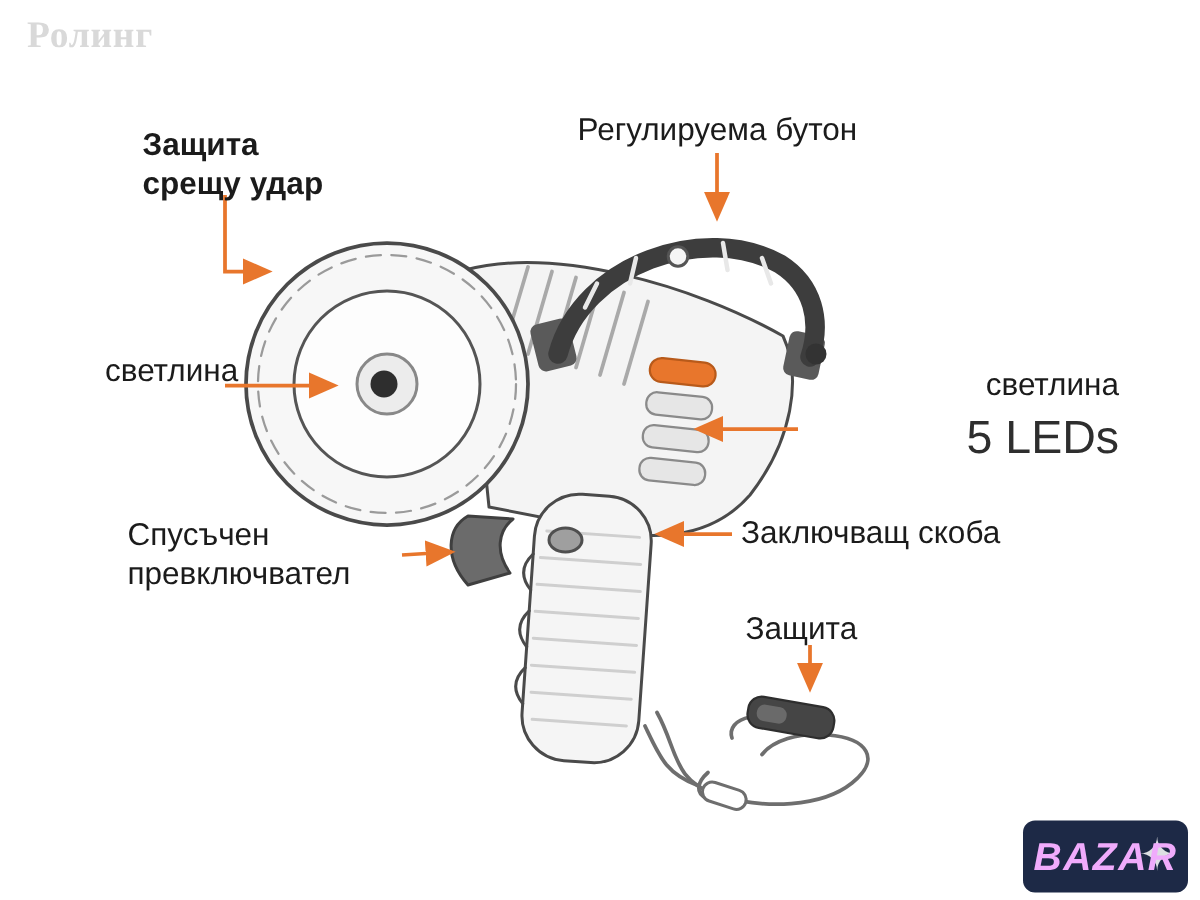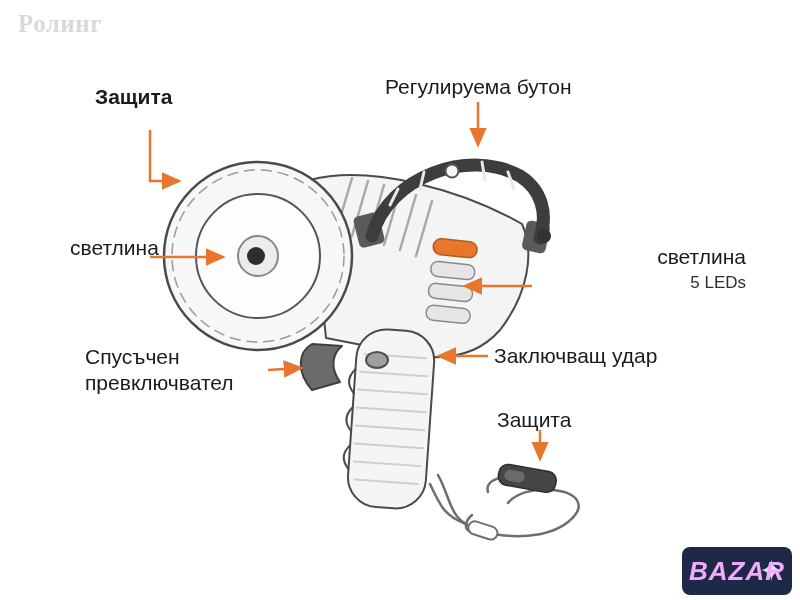--- a/index.html
+++ b/index.html
@@ -35,21 +35,21 @@
   }
   .label span { display: block; }
   .label-impact   { left: 95px;  top: 84px; font-weight: bold;  }
   .label-bracket  { left: 385px; top: 74px;  }
   .label-led      { left: 70px;  top: 235px; }
   .label-red      { right: 54px; top: 244px; text-align: right; }
   .label-trigger  { left: 85px;  top: 344px; }
   .label-lock     { left: 494px; top: 343px; }
   .label-whistle  { left: 497px; top: 407px; }
   .leds-count {
-    font-size: 17px;
+    font-size: 31px;
     color: #2e2e2e;
     margin-top: 3px;
   }
   .logo {
     position: absolute;
     left: 682px; top: 547px;
     width: 110px; height: 48px;
     background: #1d2946;
     border-radius: 8px;
     display: flex;
@@ -170,39 +170,40 @@
       <path d="M268,370 L300,368" marker-end="url(#arrowhead)"></path>
       <path d="M488,356 L440,356" marker-end="url(#arrowhead)"></path>
       <path d="M540,430 L540,458" marker-end="url(#arrowhead)"></path>
     </g>
   </svg>
 
   <div class="watermark">Ролинг</div>
 
   <div class="label label-impact">
     <span>Защита</span>
+    <span>срещу удар</span>
   </div>
 
   <div class="label label-bracket">Регулируема бутон</div>
 
   <div class="label label-led">
     <span>светлина</span>
   </div>
 
   <div class="label label-red">
     <span>светлина</span>
     <span class="leds-count">5 LEDs</span>
   </div>
 
   <div class="label label-trigger">
     <span>Спусъчен</span>
     <span>превключвател</span>
   </div>
 
-  <div class="label label-lock">Заключващ удар</div>
+  <div class="label label-lock">Заключващ скоба</div>
 
   <div class="label label-whistle">Защита</div>
 
   <div class="logo">
     <span class="logo-star">✦</span>
     <span class="logo-text">BAZAR</span>
   </div>
 
 </div>
 

